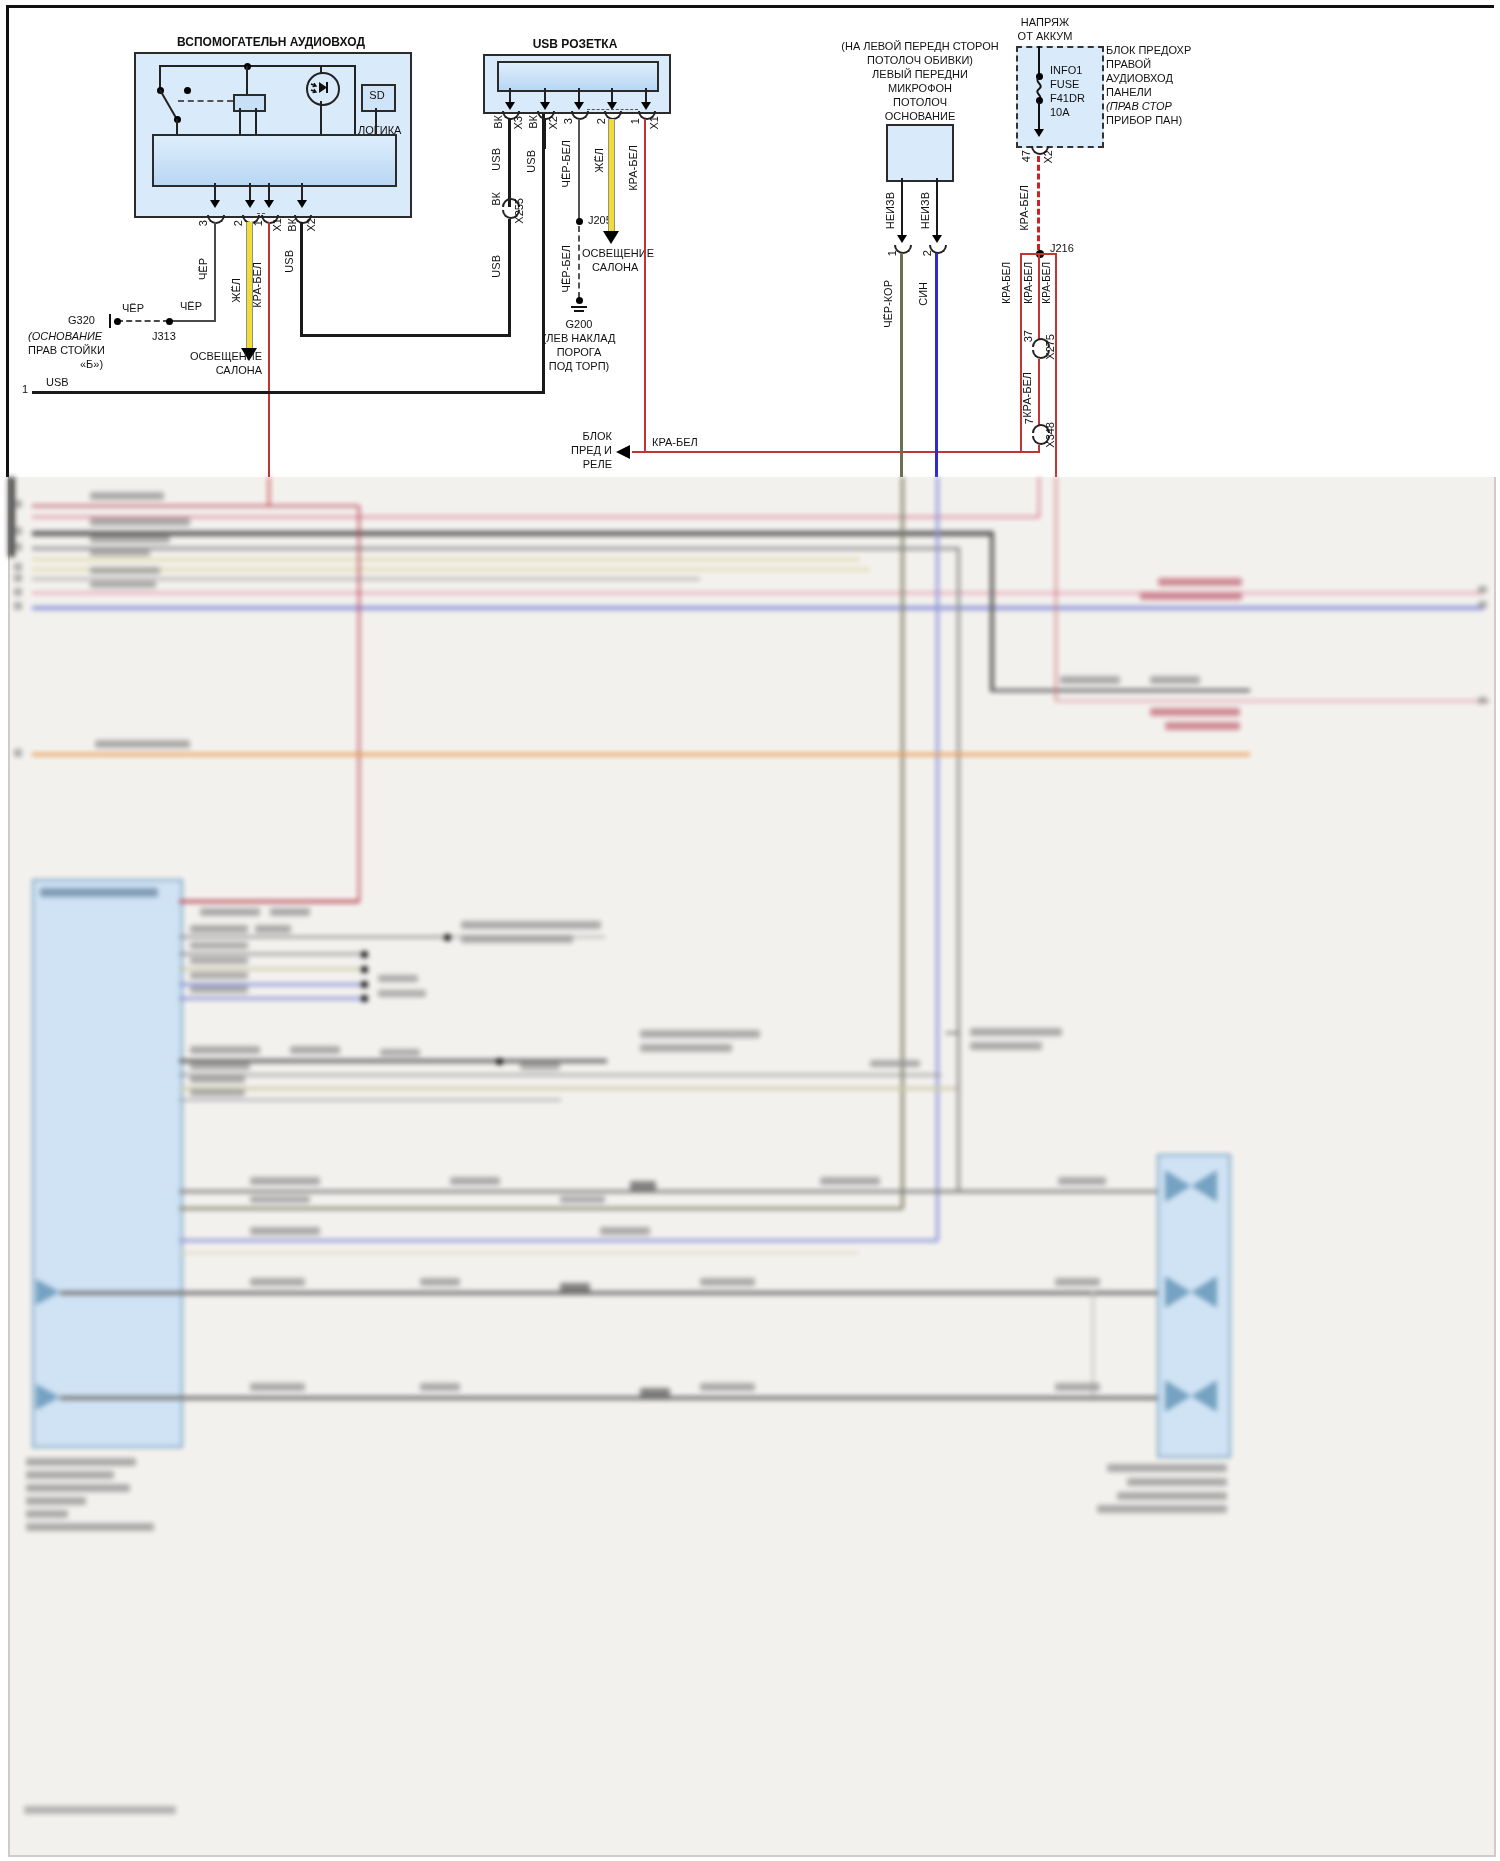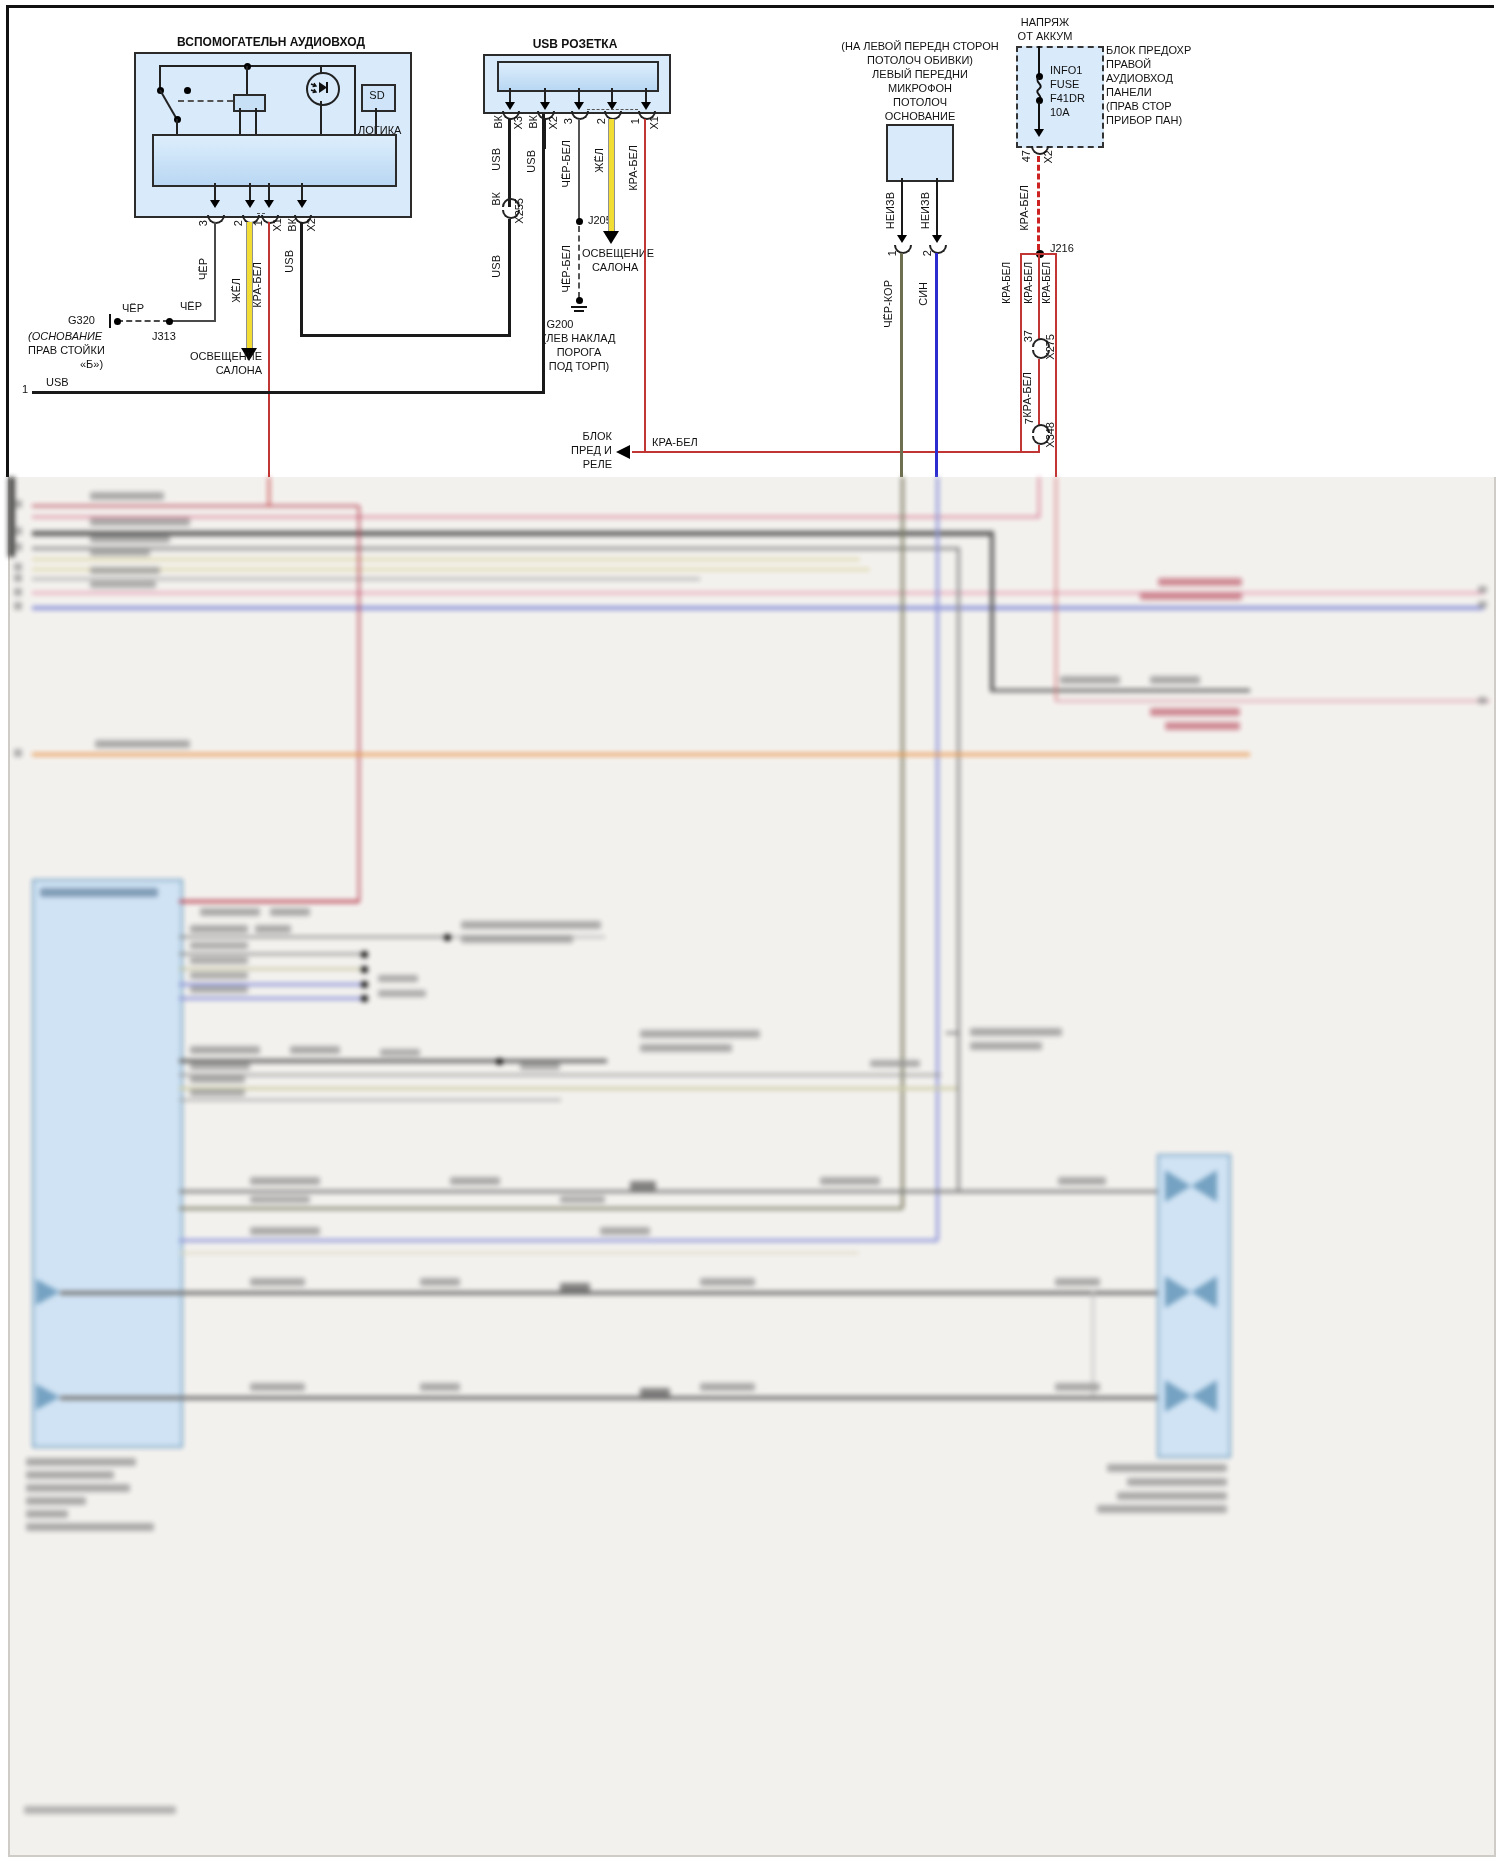--- a/index.html
+++ b/index.html
@@ -158,21 +158,21 @@
 
   <div class="w" style="left:578px;top:119px;width:2px;height:102px;background:#555;"></div>
   <div class="vt" style="left:561px;top:140px;">ЧЁР-БЕЛ</div>
   <div class="dot" style="left:579px;top:221px;"></div>
   <div class="t" style="left:588px;top:214px;">J205</div>
   <div class="w" style="left:578px;top:226px;width:0;height:72px;border-left:2px dashed #555;"></div>
   <div class="vt" style="left:561px;top:245px;">ЧЁР-БЕЛ</div>
   <div class="dot" style="left:579px;top:300px;"></div>
   <div class="w" style="left:571px;top:306px;width:16px;height:2px;background:#111;"></div>
   <div class="w" style="left:574px;top:310px;width:10px;height:2px;background:#111;"></div>
-  <div class="t tc" style="left:560px;top:318px;">G200</div>
+  <div class="t tc" style="left:579px;top:318px;">G200</div>
   <div class="t tc" style="left:579px;top:332px;">(ЛЕВ НАКЛАД</div>
   <div class="t tc" style="left:579px;top:346px;">ПОРОГА</div>
   <div class="t tc" style="left:579px;top:360px;">ПОД ТОРП)</div>
 
   <div class="w" style="left:608px;top:119px;width:5px;height:112px;background:#f2dd35;border-left:1px solid #909090;border-right:1px solid #909090;"></div>
   <div class="vt" style="left:594px;top:148px;">ЖЁЛ</div>
   <div class="td" style="left:603px;top:231px;border-left-width:8px;border-right-width:8px;border-top-width:13px;"></div>
   <div class="t" style="left:582px;top:247px;">ОСВЕЩЕНИЕ</div>
   <div class="t" style="left:592px;top:261px;">САЛОНА</div>
 
@@ -220,21 +220,21 @@
   <div class="w" style="left:1038px;top:102px;width:2px;height:28px;background:#111;"></div>
   <div class="td" style="left:1034px;top:129px;"></div>
   <div class="t" style="left:1050px;top:64px;">INFO1</div>
   <div class="t" style="left:1050px;top:78px;">FUSE</div>
   <div class="t" style="left:1050px;top:92px;">F41DR</div>
   <div class="t" style="left:1050px;top:106px;">10A</div>
   <div class="t" style="left:1106px;top:44px;">БЛОК ПРЕДОХР</div>
   <div class="t" style="left:1106px;top:58px;">ПРАВОЙ</div>
   <div class="t" style="left:1106px;top:72px;">АУДИОВХОД</div>
   <div class="t" style="left:1106px;top:86px;">ПАНЕЛИ</div>
-  <div class="t" style="left:1106px;top:100px;">(ПРАВ СТОР</div>
+  <div class="t" style="left:1106px;top:100px;font-style:italic;">(ПРАВ СТОР</div>
   <div class="t" style="left:1106px;top:114px;">ПРИБОР ПАН)</div>
   <div class="cup" style="left:1031px;top:146px;"></div>
   <div class="vt" style="left:1021px;top:150px;">47</div>
   <div class="vt" style="left:1043px;top:150px;">X2</div>
   <div class="w" style="left:1037px;top:156px;width:0;height:94px;border-left:3px dashed #cc2222;"></div>
   <div class="vt" style="left:1019px;top:185px;">КРА-БЕЛ</div>
   <div class="dot" style="left:1039px;top:253px;width:8px;height:8px;"></div>
   <div class="t" style="left:1050px;top:242px;">J216</div>
 
   <div class="w" style="left:1021px;top:253px;width:20px;height:2px;background:#c23535;"></div>

